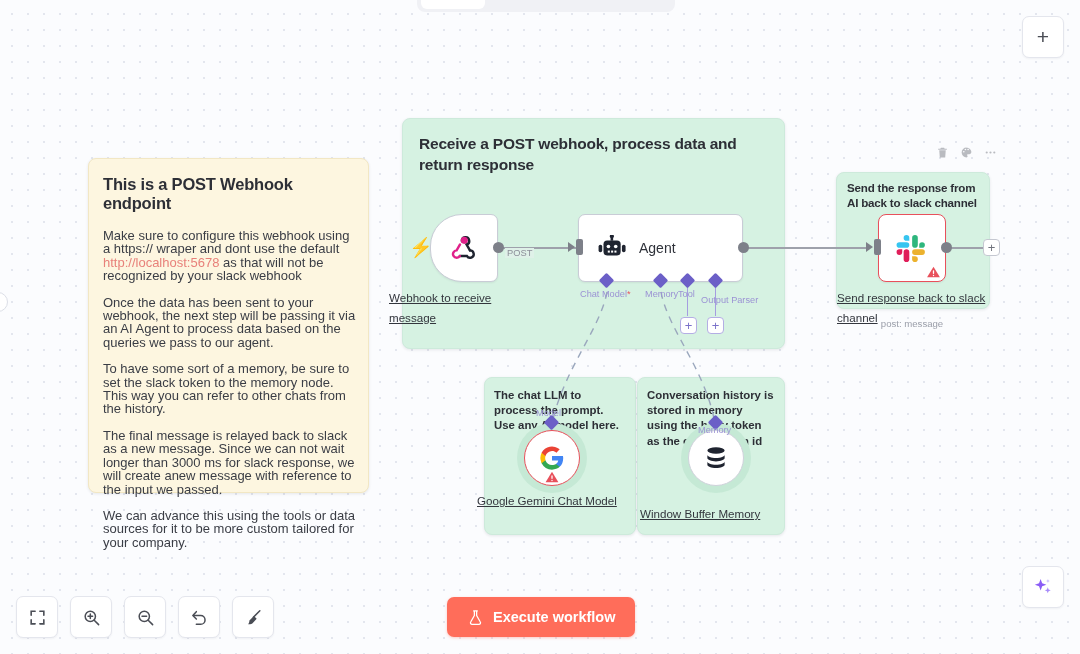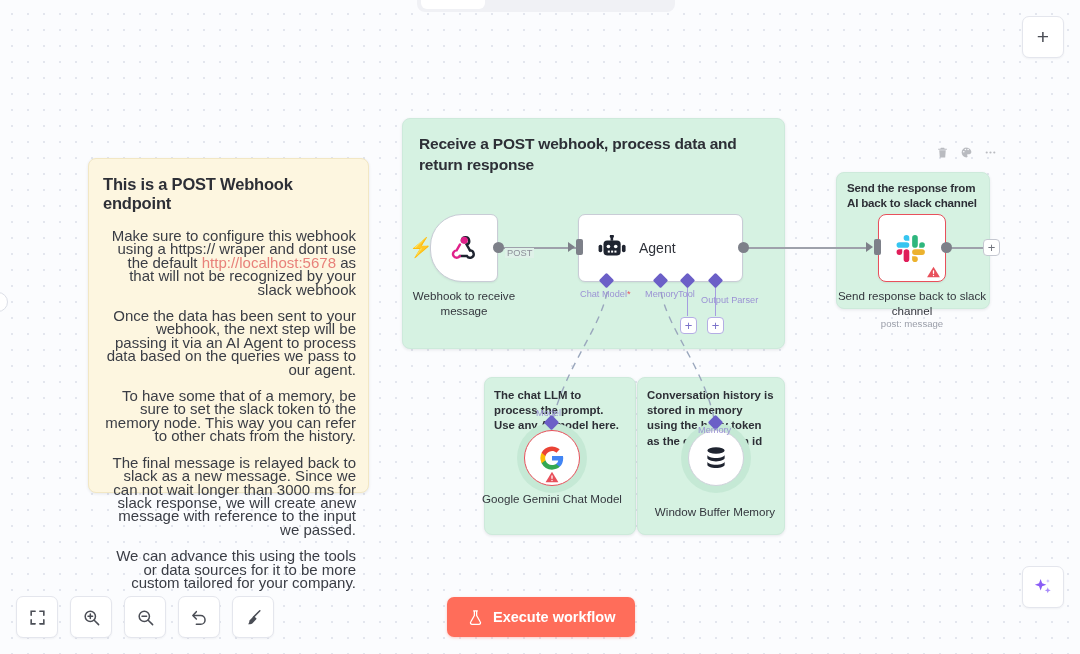--- a/index.html
+++ b/index.html
@@ -43,21 +43,21 @@
   .sticky-green {
     background: #d6f2e2; border: 1px solid #cdeadb;
   }
   .sticky-title {
     font-weight: 700; color: #2d2f36; letter-spacing: -0.2px;
   }
   .sticky-p { color: #3a3d45; }
 
   #note-webhook { left: 88px; top: 158px; width: 281px; height: 335px; padding: 16px 12px 14px 14px; }
   #note-webhook .sticky-title { font-size: 16.5px; margin: 0 0 16px 0; }
-  #note-webhook .sticky-p { font-size: 15px; line-height: 13.4px; margin-bottom: 13px; text-align: right; }
+  #note-webhook .sticky-p { font-size: 13px; line-height: 13.4px; margin-bottom: 13px; }
   #note-webhook a { color: #e8817a; text-decoration: none; }
 
   #note-main { left: 402px; top: 118px; width: 383px; height: 231px; padding: 14px 16px; }
   #note-main .sticky-title { font-size: 15.5px; line-height: 21px; }
 
   #note-slack { left: 836px; top: 172px; width: 154px; height: 137px; padding: 7px 10px; }
   #note-slack .sticky-title { font-size: 11.6px; line-height: 15px; }
 
   #note-model { left: 484px; top: 377px; width: 152px; height: 158px; padding: 10px 8px 8px 9px; }
   #note-memory { left: 637px; top: 377px; width: 148px; height: 158px; padding: 10px 8px 8px 9px; }
@@ -83,22 +83,22 @@
     border-radius: 32px 7px 7px 32px;
     box-shadow: 0 1px 2px rgba(40,45,60,.07);
   }
   #n-webhook { left: 430px; top: 214px; }
   .bolt {
     position: absolute; left: -22px; top: 23px;
     width: 14px; height: 22px; color: #ff6d5a; font-size: 19px; line-height: 19px;
   }
   .node-label {
     position: absolute; left: 50%; transform: translateX(-50%);
-    top: 74px; width: 150px; text-align: center;
-    font-size: 11.6px; line-height: 15px; color: #33363d;
+    top: 74px; width: 150px; text-align: left;
+    font-size: 11.6px; line-height: 20px; color: #33363d; text-decoration: underline;
   }
 
   #n-agent { left: 578px; top: 214px; text-align: right; }
   #n-agent .node-box {
     width: 165px; height: 68px; border-radius: 7px;
     justify-content: flex-start; padding-left: 17px; gap: 13px;
     box-shadow: 0 1px 2px rgba(40,45,60,.07);
   }
   .agent-text { font-size: 14px; color: #2f323a; }
 
@@ -212,21 +212,21 @@
   <div class="tabbar">
     <div class="tab active">Editor</div>
     <div class="tab">Executions</div>
     <div class="tab">Evaluations</div>
   </div>
 
   <div class="sticky sticky-yellow" id="note-webhook">
     <div class="sticky-title">This is a POST Webhook endpoint</div>
     <div class="sticky-p"><span>Make sure to configure this webhook using a https:// wraper and dont use the default </span><a href="#">http://localhost:5678</a><span> as that will not be recognized by your slack webhook</span></div>
     <div class="sticky-p">Once the data has been sent to your webhook, the next step will be passing it via an AI Agent to process data based on the queries we pass to our agent.</div>
-    <div class="sticky-p">To have some that of a memory, be sure to set the slack token to the memory node. This way you can refer to other chats from the history.</div>
+    <div class="sticky-p">To have some sort of a memory, be sure to set the slack token to the memory node. This way you can refer to other chats from the history.</div>
     <div class="sticky-p">The final message is relayed back to slack as a new message. Since we can not wait longer than 3000 ms for slack response, we will create anew message with reference to the input we passed.</div>
     <div class="sticky-p">We can advance this using the tools or data sources for it to be more custom tailored for your company.</div>
   </div>
 
   <div class="sticky sticky-green" id="note-main">
     <div class="sticky-title">Receive a POST webhook, process data and return response</div>
   </div>
 
   <div class="sticky sticky-green" id="note-slack">
     <div class="sticky-title">Send the response from AI back to slack channel</div>

